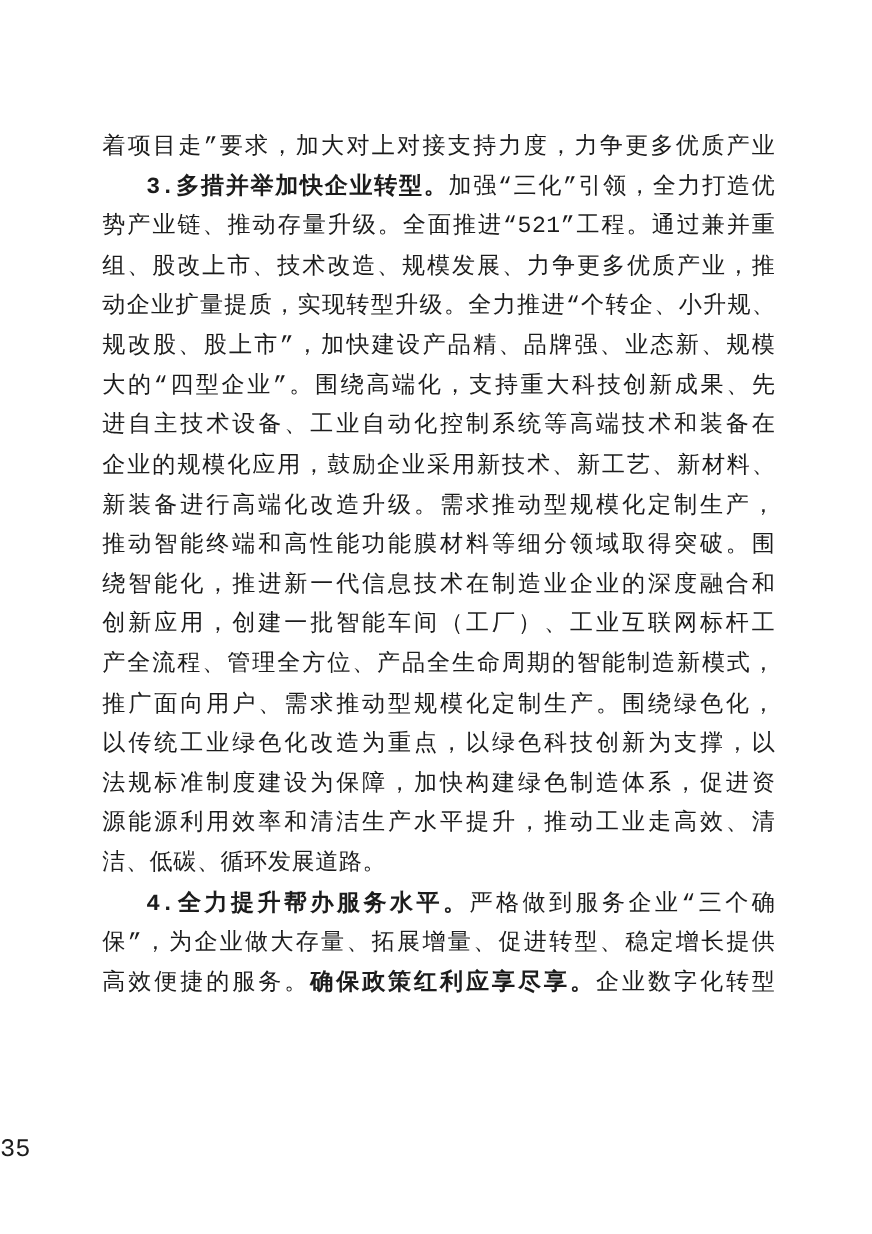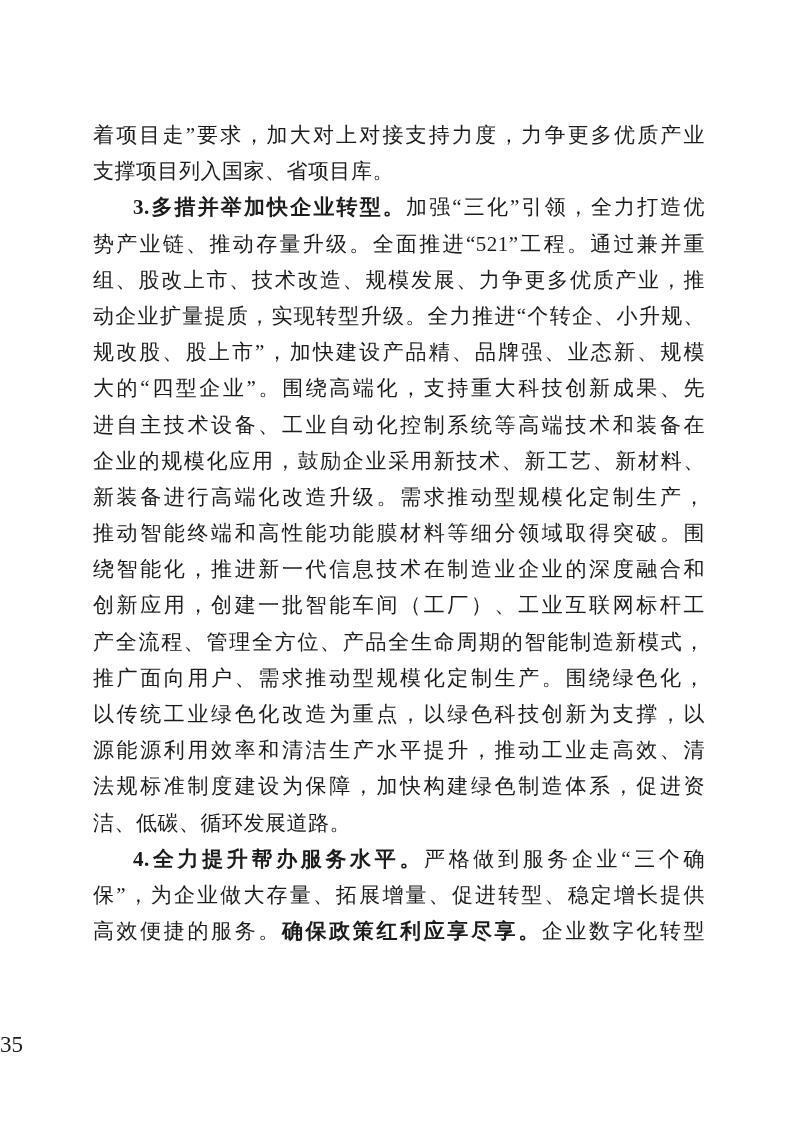--- a/index.html
+++ b/index.html
@@ -5,21 +5,21 @@
   html, body {
     margin: 0;
     padding: 0;
     background: #ffffff;
   }
   .page {
     position: relative;
     width: 793px;
     height: 1122px;
     background: #ffffff;
-    font-family: Liberation Serif, serif;
+    font-family: Liberation Mono, monospace;
     color: #1c1c1c;
     overflow: hidden;
   }
   .text-block {
     position: absolute;
     left: 93px;
     top: 117px;
     width: 612px;
   }
   .line {
@@ -52,37 +52,36 @@
     line-height: 30px;
     color: #1c1c1c;
   }
 </style>
 </head>
 <body>
 
 <div class="page">
   <div class="text-block">
       <div class="line"><span>着项目走”要求，加大对上对接支持力度，力争更多优质产业</span></div>
-      <div class="line short"><span>支撑项目列入国家、省项目库。</span></div>
       <div class="line indent"><span class="bold">3.多措并举加快企业转型。</span><span>加强“三化”引领，全力打造优</span></div>
       <div class="line"><span>势产业链、推动存量升级。全面推进“521”工程。通过兼并重</span></div>
       <div class="line"><span>组、股改上市、技术改造、规模发展、力争更多优质产业，推</span></div>
       <div class="line"><span>动企业扩量提质，实现转型升级。全力推进“个转企、小升规、</span></div>
       <div class="line"><span>规改股、股上市”，加快建设产品精、品牌强、业态新、规模</span></div>
       <div class="line"><span>大的“四型企业”。围绕高端化，支持重大科技创新成果、先</span></div>
       <div class="line"><span>进自主技术设备、工业自动化控制系统等高端技术和装备在</span></div>
       <div class="line"><span>企业的规模化应用，鼓励企业采用新技术、新工艺、新材料、</span></div>
       <div class="line"><span>新装备进行高端化改造升级。需求推动型规模化定制生产，</span></div>
       <div class="line"><span>推动智能终端和高性能功能膜材料等细分领域取得突破。围</span></div>
       <div class="line"><span>绕智能化，推进新一代信息技术在制造业企业的深度融合和</span></div>
       <div class="line"><span>创新应用，创建一批智能车间（工厂）、工业互联网标杆工</span></div>
       <div class="line"><span>产全流程、管理全方位、产品全生命周期的智能制造新模式，</span></div>
       <div class="line"><span>推广面向用户、需求推动型规模化定制生产。围绕绿色化，</span></div>
       <div class="line"><span>以传统工业绿色化改造为重点，以绿色科技创新为支撑，以</span></div>
+      <div class="line"><span>法规标准制度建设为保障，加快构建绿色制造体系，促进资</span></div>
       <div class="line"><span>源能源利用效率和清洁生产水平提升，推动工业走高效、清</span></div>
-      <div class="line"><span>法规标准制度建设为保障，加快构建绿色制造体系，促进资</span></div>
       <div class="line short"><span>洁、低碳、循环发展道路。</span></div>
       <div class="line indent"><span class="bold">4.全力提升帮办服务水平。</span><span>严格做到服务企业“三个确</span></div>
       <div class="line"><span>保”，为企业做大存量、拓展增量、促进转型、稳定增长提供</span></div>
       <div class="line"><span>高效便捷的服务。</span><span class="bold">确保政策红利应享尽享。</span><span>企业数字化转型</span></div>
     </div>
   <div class="page-number">35</div>
 </div>
 
 </body></html>

